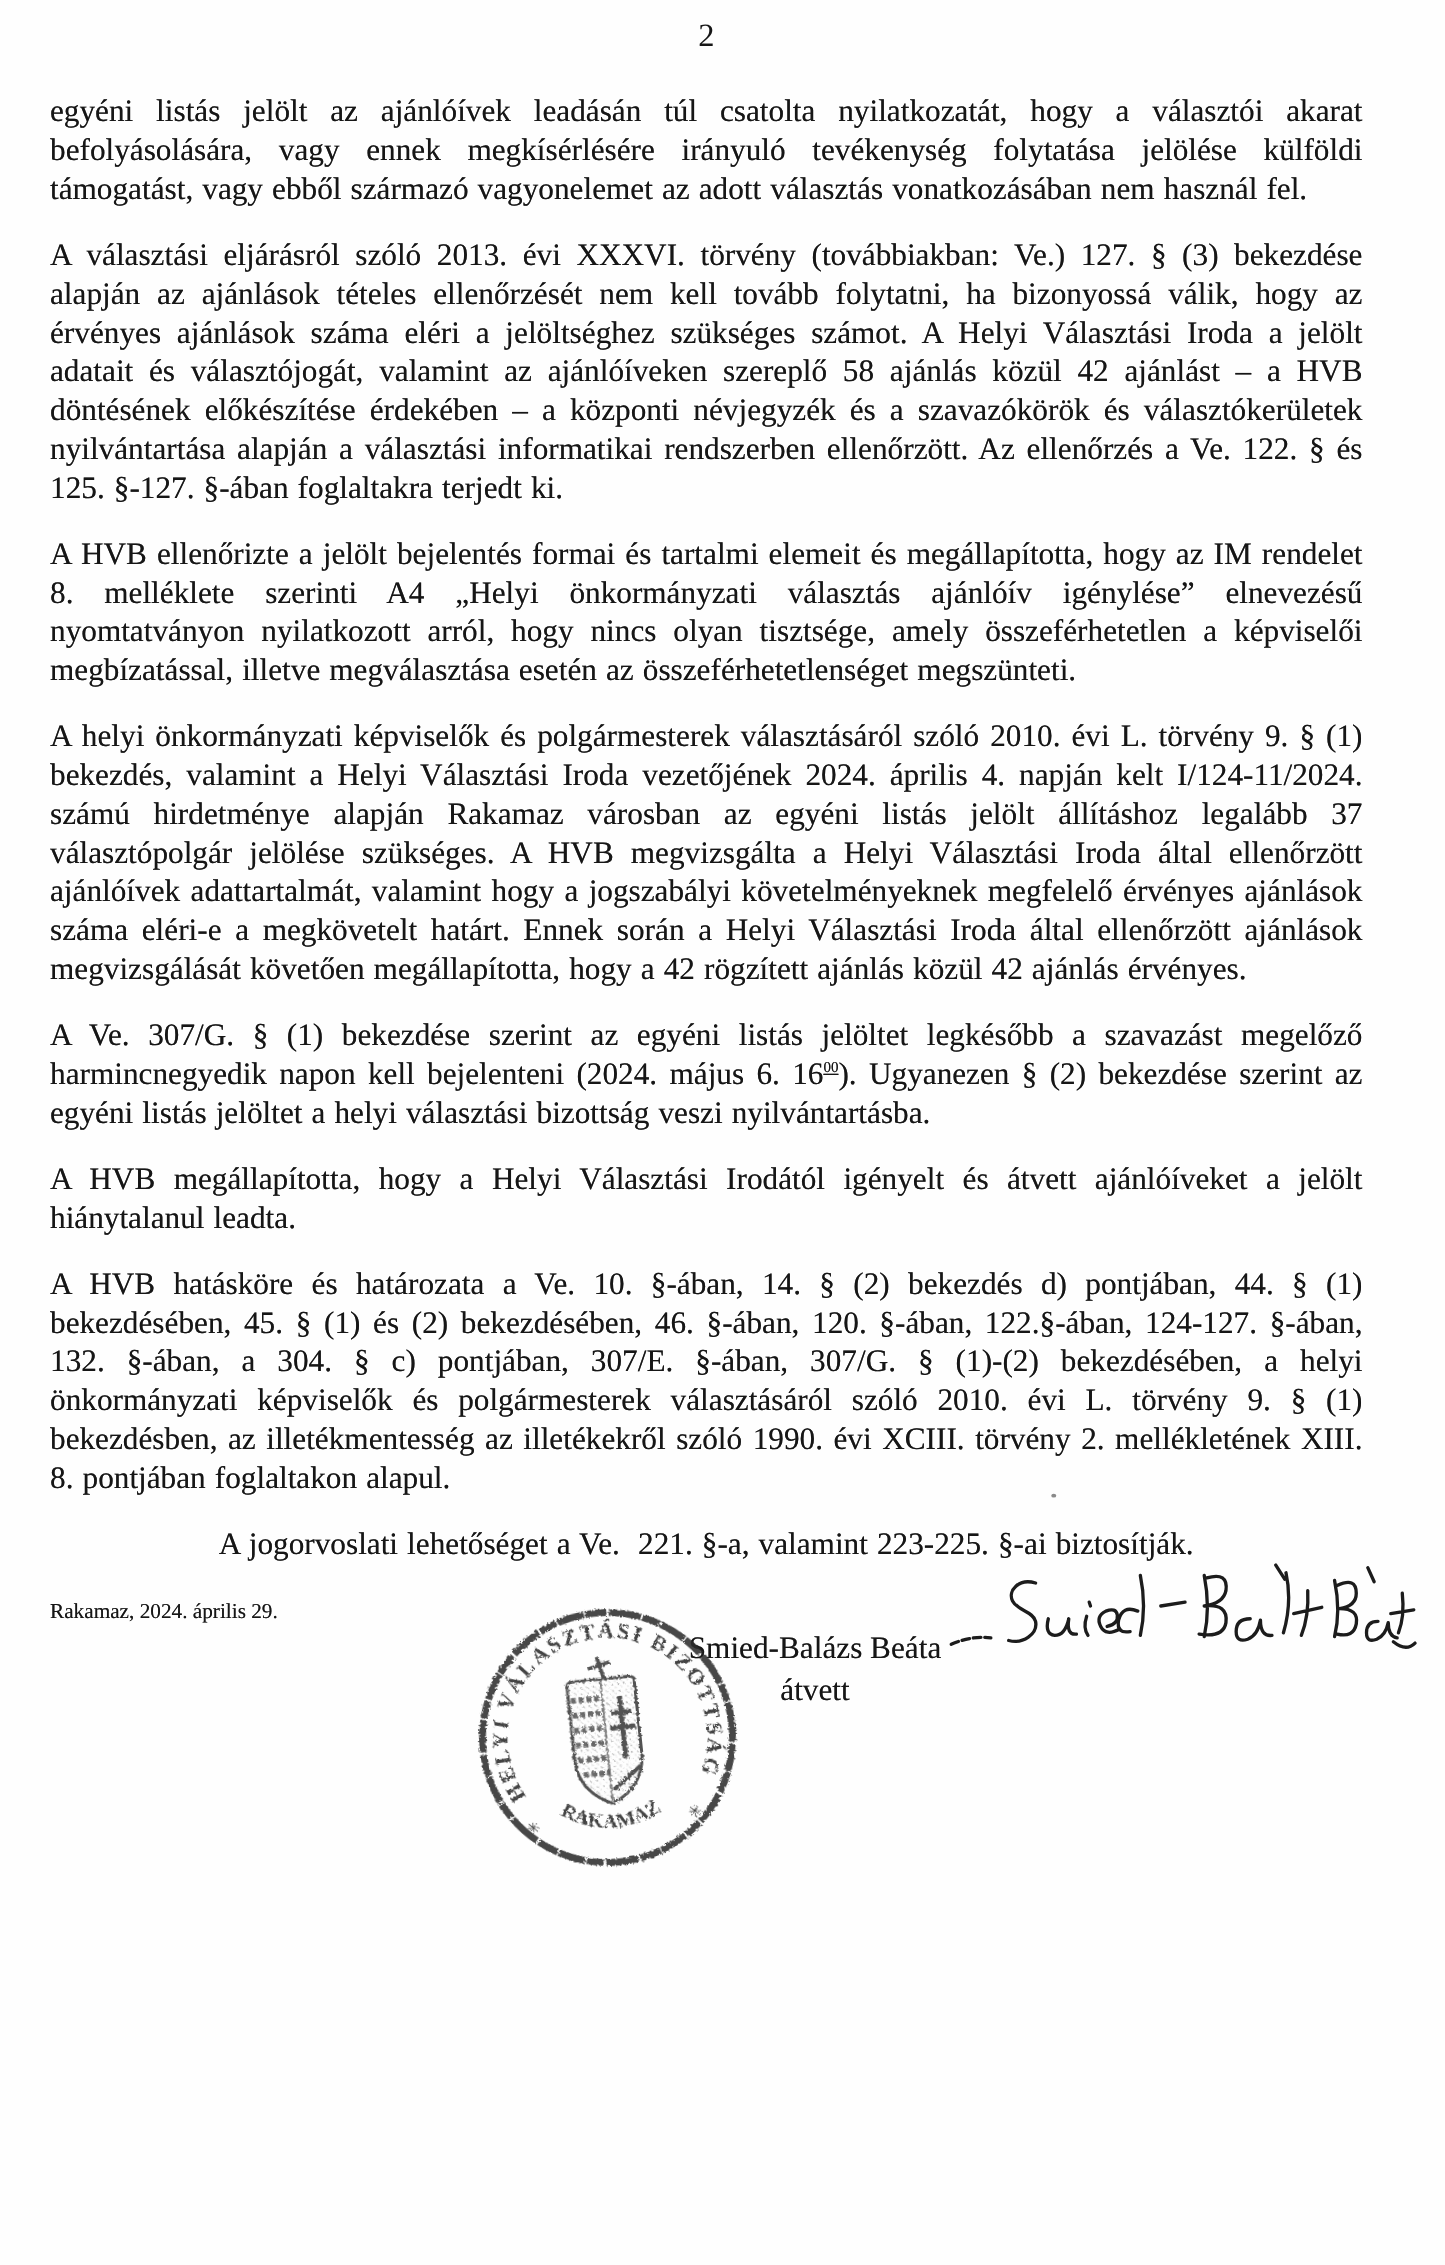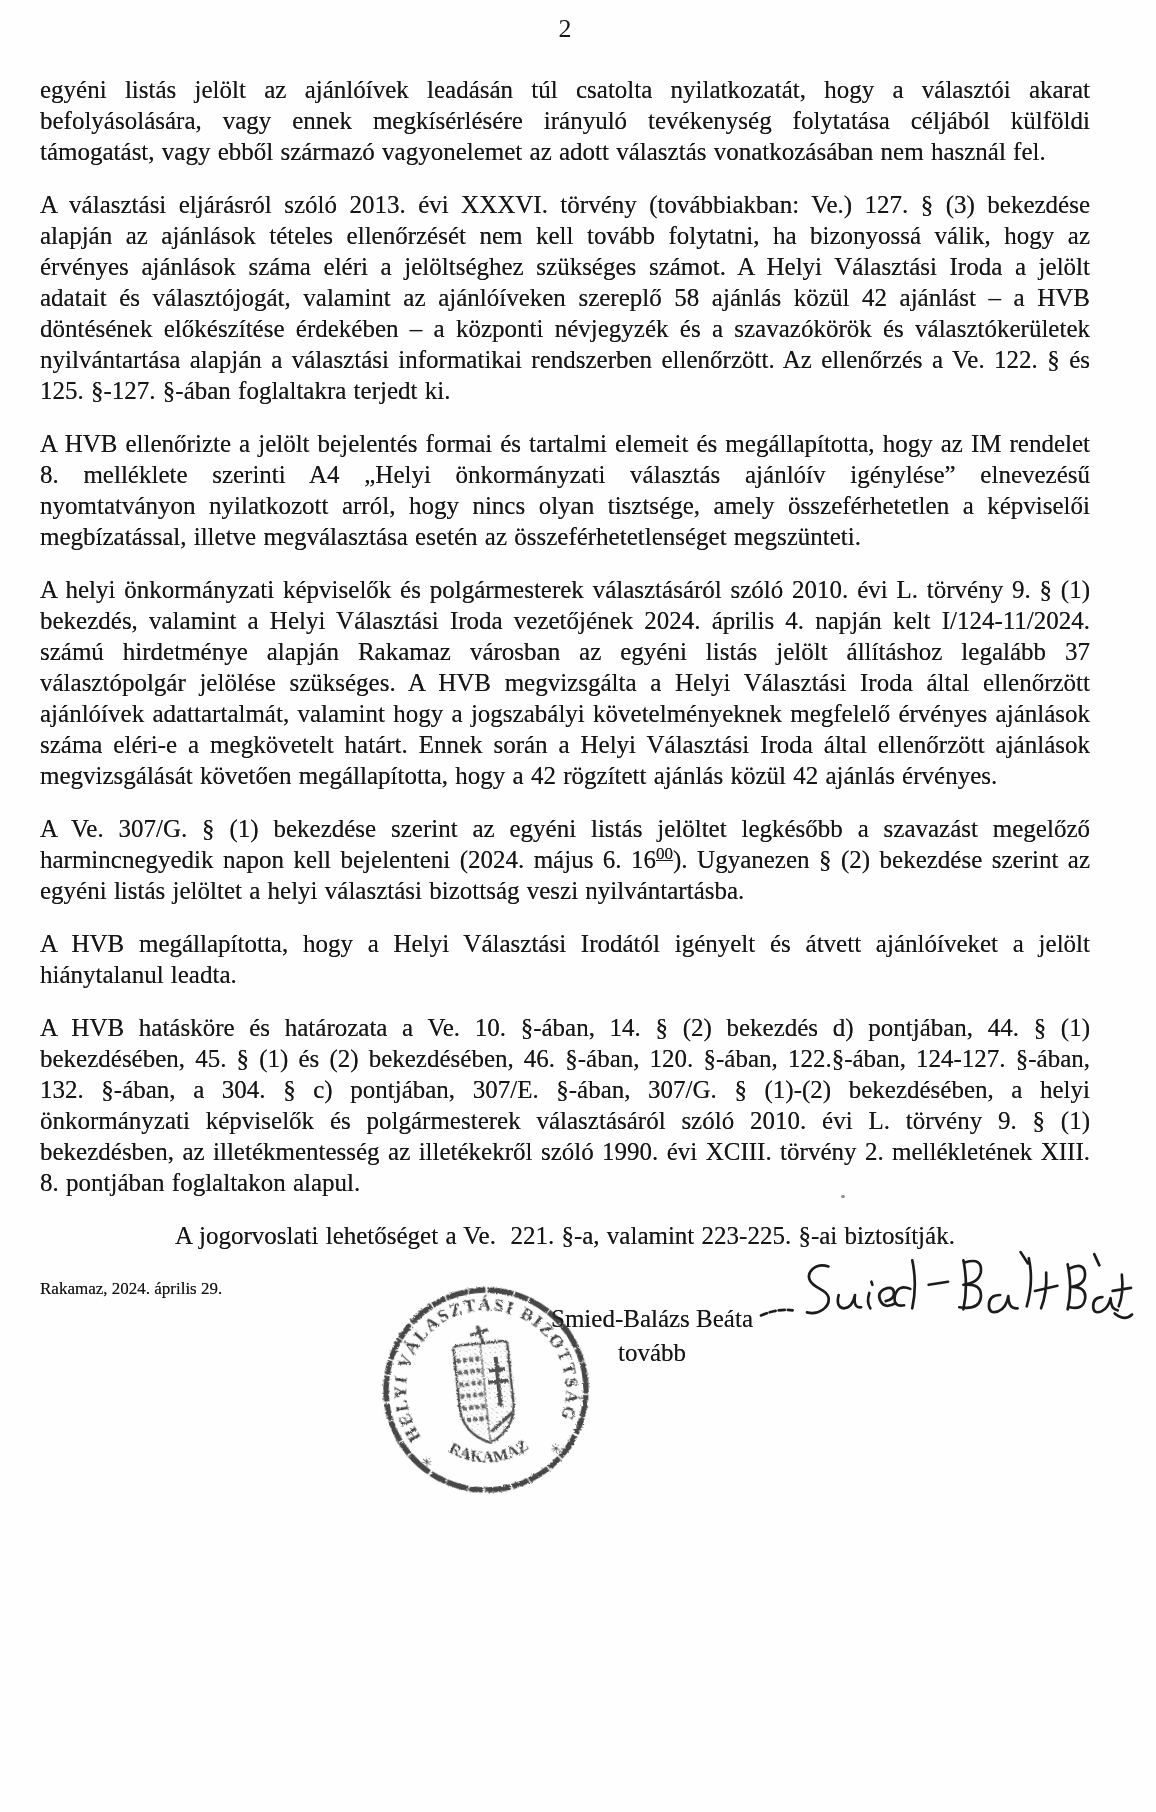--- a/index.html
+++ b/index.html
@@ -11,21 +11,21 @@
   .page{padding:14px 66px 0 40px;}
   .page-number{
     text-align:center;font-size:26px;line-height:30px;margin-bottom:30px;
   }
   p.body-par{
     font-size:25px;line-height:31px;margin:0 0 22px 0;
     text-align:justify;word-spacing:1px;
     text-shadow:0 0 .5px rgba(10,10,10,.65);
   }
   p.no-justify{text-align:center;}
-  sup.hours{font-size:17px;line-height:0;vertical-align:super;letter-spacing:0;text-decoration:underline;}
+  sup.hours{font-size:12px;line-height:0;vertical-align:super;letter-spacing:0;text-decoration:underline;}
   .dateline{
     font-size:17px;line-height:31px;margin:8px 0 0 0;text-align:left;
     text-shadow:0 0 .5px rgba(10,10,10,.65);
   }
   .closing{position:relative;height:268px;}
   .sig-hand{position:absolute;left:716px;top:-56px;width:380px;height:92px;z-index:1;}
   .sig-text{
     position:absolute;left:456px;top:-2px;width:312px;text-align:center;z-index:2;
     font-size:25px;line-height:34px;text-shadow:0 0 .5px rgba(10,10,10,.6);
   }
@@ -35,21 +35,21 @@
     background:#8a8a8a;border-radius:50%;
   }
 </style>
 </head>
 <body>
 
 <div class="page">
 
   <div class="page-number"><span>2</span></div>
 
-  <p class="body-par">egyéni listás jelölt az ajánlóívek leadásán túl csatolta nyilatkozatát, hogy a választói akarat befolyásolására, vagy ennek megkísérlésére irányuló tevékenység folytatása céljából külföldi támogatást, vagy ebből származó vagyonelemet az adott választás vonatkozásában nem használ fel.</p>
+  <p class="body-par">egyéni listás jelölt az ajánlóívek leadásán túl csatolta nyilatkozatát, hogy a választói akarat befolyásolására, vagy ennek megkísérlésére irányuló tevékenység folytatása jelölése külföldi támogatást, vagy ebből származó vagyonelemet az adott választás vonatkozásában nem használ fel.</p>
 
   <p class="body-par">A választási eljárásról szóló 2013. évi XXXVI. törvény (továbbiakban: Ve.) 127. § (3) bekezdése alapján az ajánlások tételes ellenőrzését nem kell tovább folytatni, ha bizonyossá válik, hogy az érvényes ajánlások száma eléri a jelöltséghez szükséges számot. A Helyi Választási Iroda a jelölt adatait és választójogát, valamint az ajánlóíveken szereplő 58 ajánlás közül 42 ajánlást – a HVB döntésének előkészítése érdekében – a központi névjegyzék és a szavazókörök és választókerületek nyilvántartása alapján a választási informatikai rendszerben ellenőrzött. Az ellenőrzés a Ve. 122. § és 125. §-127. §-ában foglaltakra terjedt ki.</p>
 
   <p class="body-par">A HVB ellenőrizte a jelölt bejelentés formai és tartalmi elemeit és megállapította, hogy az IM rendelet 8. melléklete szerinti A4 „Helyi önkormányzati választás ajánlóív igénylése” elnevezésű nyomtatványon nyilatkozott arról, hogy nincs olyan tisztsége, amely összeférhetetlen a képviselői megbízatással, illetve megválasztása esetén az összeférhetetlenséget megszünteti.</p>
 
   <p class="body-par">A helyi önkormányzati képviselők és polgármesterek választásáról szóló 2010. évi L. törvény 9. § (1) bekezdés, valamint a Helyi Választási Iroda vezetőjének 2024. április 4. napján kelt I/124-11/2024. számú hirdetménye alapján Rakamaz városban az egyéni listás jelölt állításhoz legalább 37 választópolgár jelölése szükséges. A HVB megvizsgálta a Helyi Választási Iroda által ellenőrzött ajánlóívek adattartalmát, valamint hogy a jogszabályi követelményeknek megfelelő érvényes ajánlások száma eléri-e a megkövetelt határt. Ennek során a Helyi Választási Iroda által ellenőrzött ajánlások megvizsgálását követően megállapította, hogy a 42 rögzített ajánlás közül 42 ajánlás érvényes.</p>
 
   <p class="body-par"><span>A Ve. 307/G. § (1) bekezdése szerint az egyéni listás jelöltet legkésőbb a szavazást megelőző harmincnegyedik napon kell bejelenteni (2024. május 6. 16</span><sup class="hours">00</sup><span>). Ugyanezen § (2) bekezdése szerint az egyéni listás jelöltet a helyi választási bizottság veszi nyilvántartásba.</span></p>
 
 
@@ -71,21 +71,21 @@
       <path d="M168,36 l19,-3"></path>
       <path d="M202,12 q5,25 0,48 M204,14 q17,-5 15,10 q-2,10 -17,12 q19,-2 17,13 q-2,12 -21,9"></path>
       <path d="M238,46 q-11,0 -11,10 q0,9 9,6 q8,-3 10,-15 q0,13 9,12 M266,10 q5,23 -2,47 M258,4 l7,11"></path>
       <path d="M283,24 q1,20 -5,35 M272,42 l22,-5"></path>
       <path d="M304,16 q5,24 0,44 M306,20 q15,-7 15,6 q0,10 -13,12 q15,0 13,12 q-2,11 -15,8 M330,6 l5,11"></path>
       <path d="M338,48 q-9,0 -9,9 q0,8 8,5 q7,-3 9,-13 q0,11 7,12 M357,26 q2,18 -3,31 M348,42 l18,-3 M350,64 q10,8 17,1"></path>
     </svg>
 
     <div class="sig-text">
       <div>Smied-Balázs Beáta</div>
-      <div>tovább</div>
+      <div>átvett</div>
     </div>
 
     <svg class="stamp" viewBox="0 0 216 216">
       <defs>
         <path id="arcTop" d="M38.7,148 A80,80 0 1,1 177.3,148"></path>
         <path id="arcBottom" d="M61.7,163.4 A72,72 0 0,0 154.3,163.4"></path>
         <pattern id="speck" width="5" height="5" patternUnits="userSpaceOnUse">
           <circle cx="1.2" cy="1.4" r="0.7" fill="#4c4c4c" opacity="0.55"></circle>
           <circle cx="3.6" cy="3.8" r="0.5" fill="#5a5a5a" opacity="0.4"></circle>
         </pattern>

